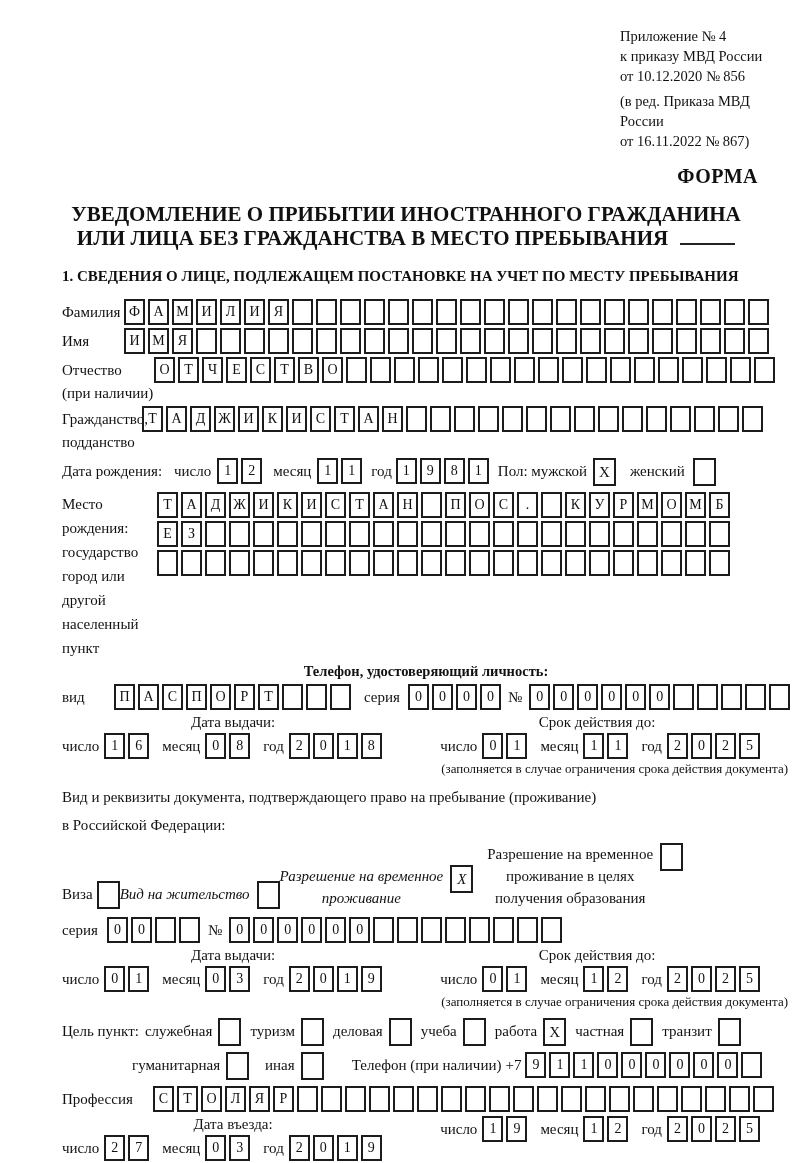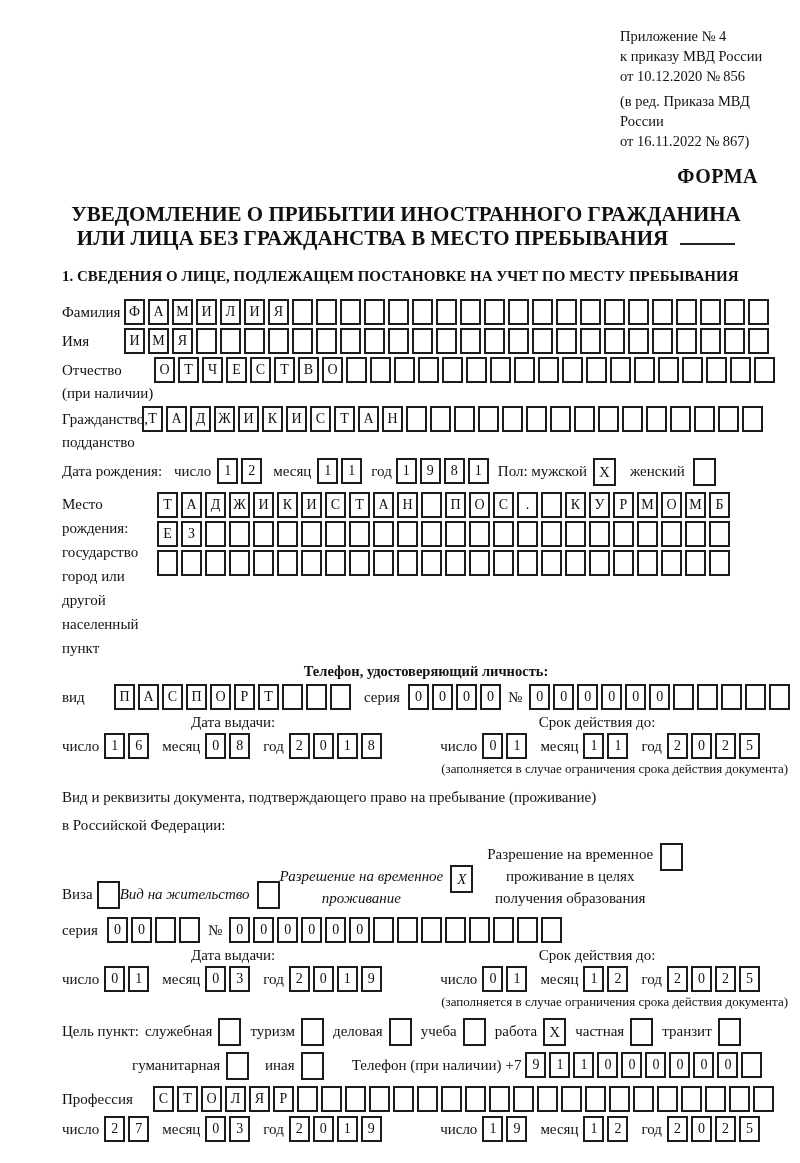--- a/index.html
+++ b/index.html
@@ -256,20 +256,21 @@
     <span class="cells"><span class="cell">9</span><span class="cell">1</span><span class="cell">1</span><span class="cell">0</span><span class="cell">0</span><span class="cell">0</span><span class="cell">0</span><span class="cell">0</span><span class="cell">0</span><span class="cell"></span></span>
   </div>
 
   <div class="row">
     <div class="lbl" style="width:91px">Профессия</div>
     <div class="cells"><span class="cell">С</span><span class="cell">Т</span><span class="cell">О</span><span class="cell">Л</span><span class="cell">Я</span><span class="cell">Р</span><span class="cell"></span><span class="cell"></span><span class="cell"></span><span class="cell"></span><span class="cell"></span><span class="cell"></span><span class="cell"></span><span class="cell"></span><span class="cell"></span><span class="cell"></span><span class="cell"></span><span class="cell"></span><span class="cell"></span><span class="cell"></span><span class="cell"></span><span class="cell"></span><span class="cell"></span><span class="cell"></span><span class="cell"></span><span class="cell"></span></div>
   </div>
 
   <div class="dates">
     <div class="half-l">
+      <div class="caption">Дата въезда:</div>
       <div class="dline">
         <span class="t">число</span>
         <span class="cells"><span class="cell">2</span><span class="cell">7</span></span>
         <span class="t">месяц</span>
         <span class="cells"><span class="cell">0</span><span class="cell">3</span></span>
         <span class="t">год</span>
         <span class="cells"><span class="cell">2</span><span class="cell">0</span><span class="cell">1</span><span class="cell">9</span></span>
       </div>
     </div>
     <div class="half-r">

